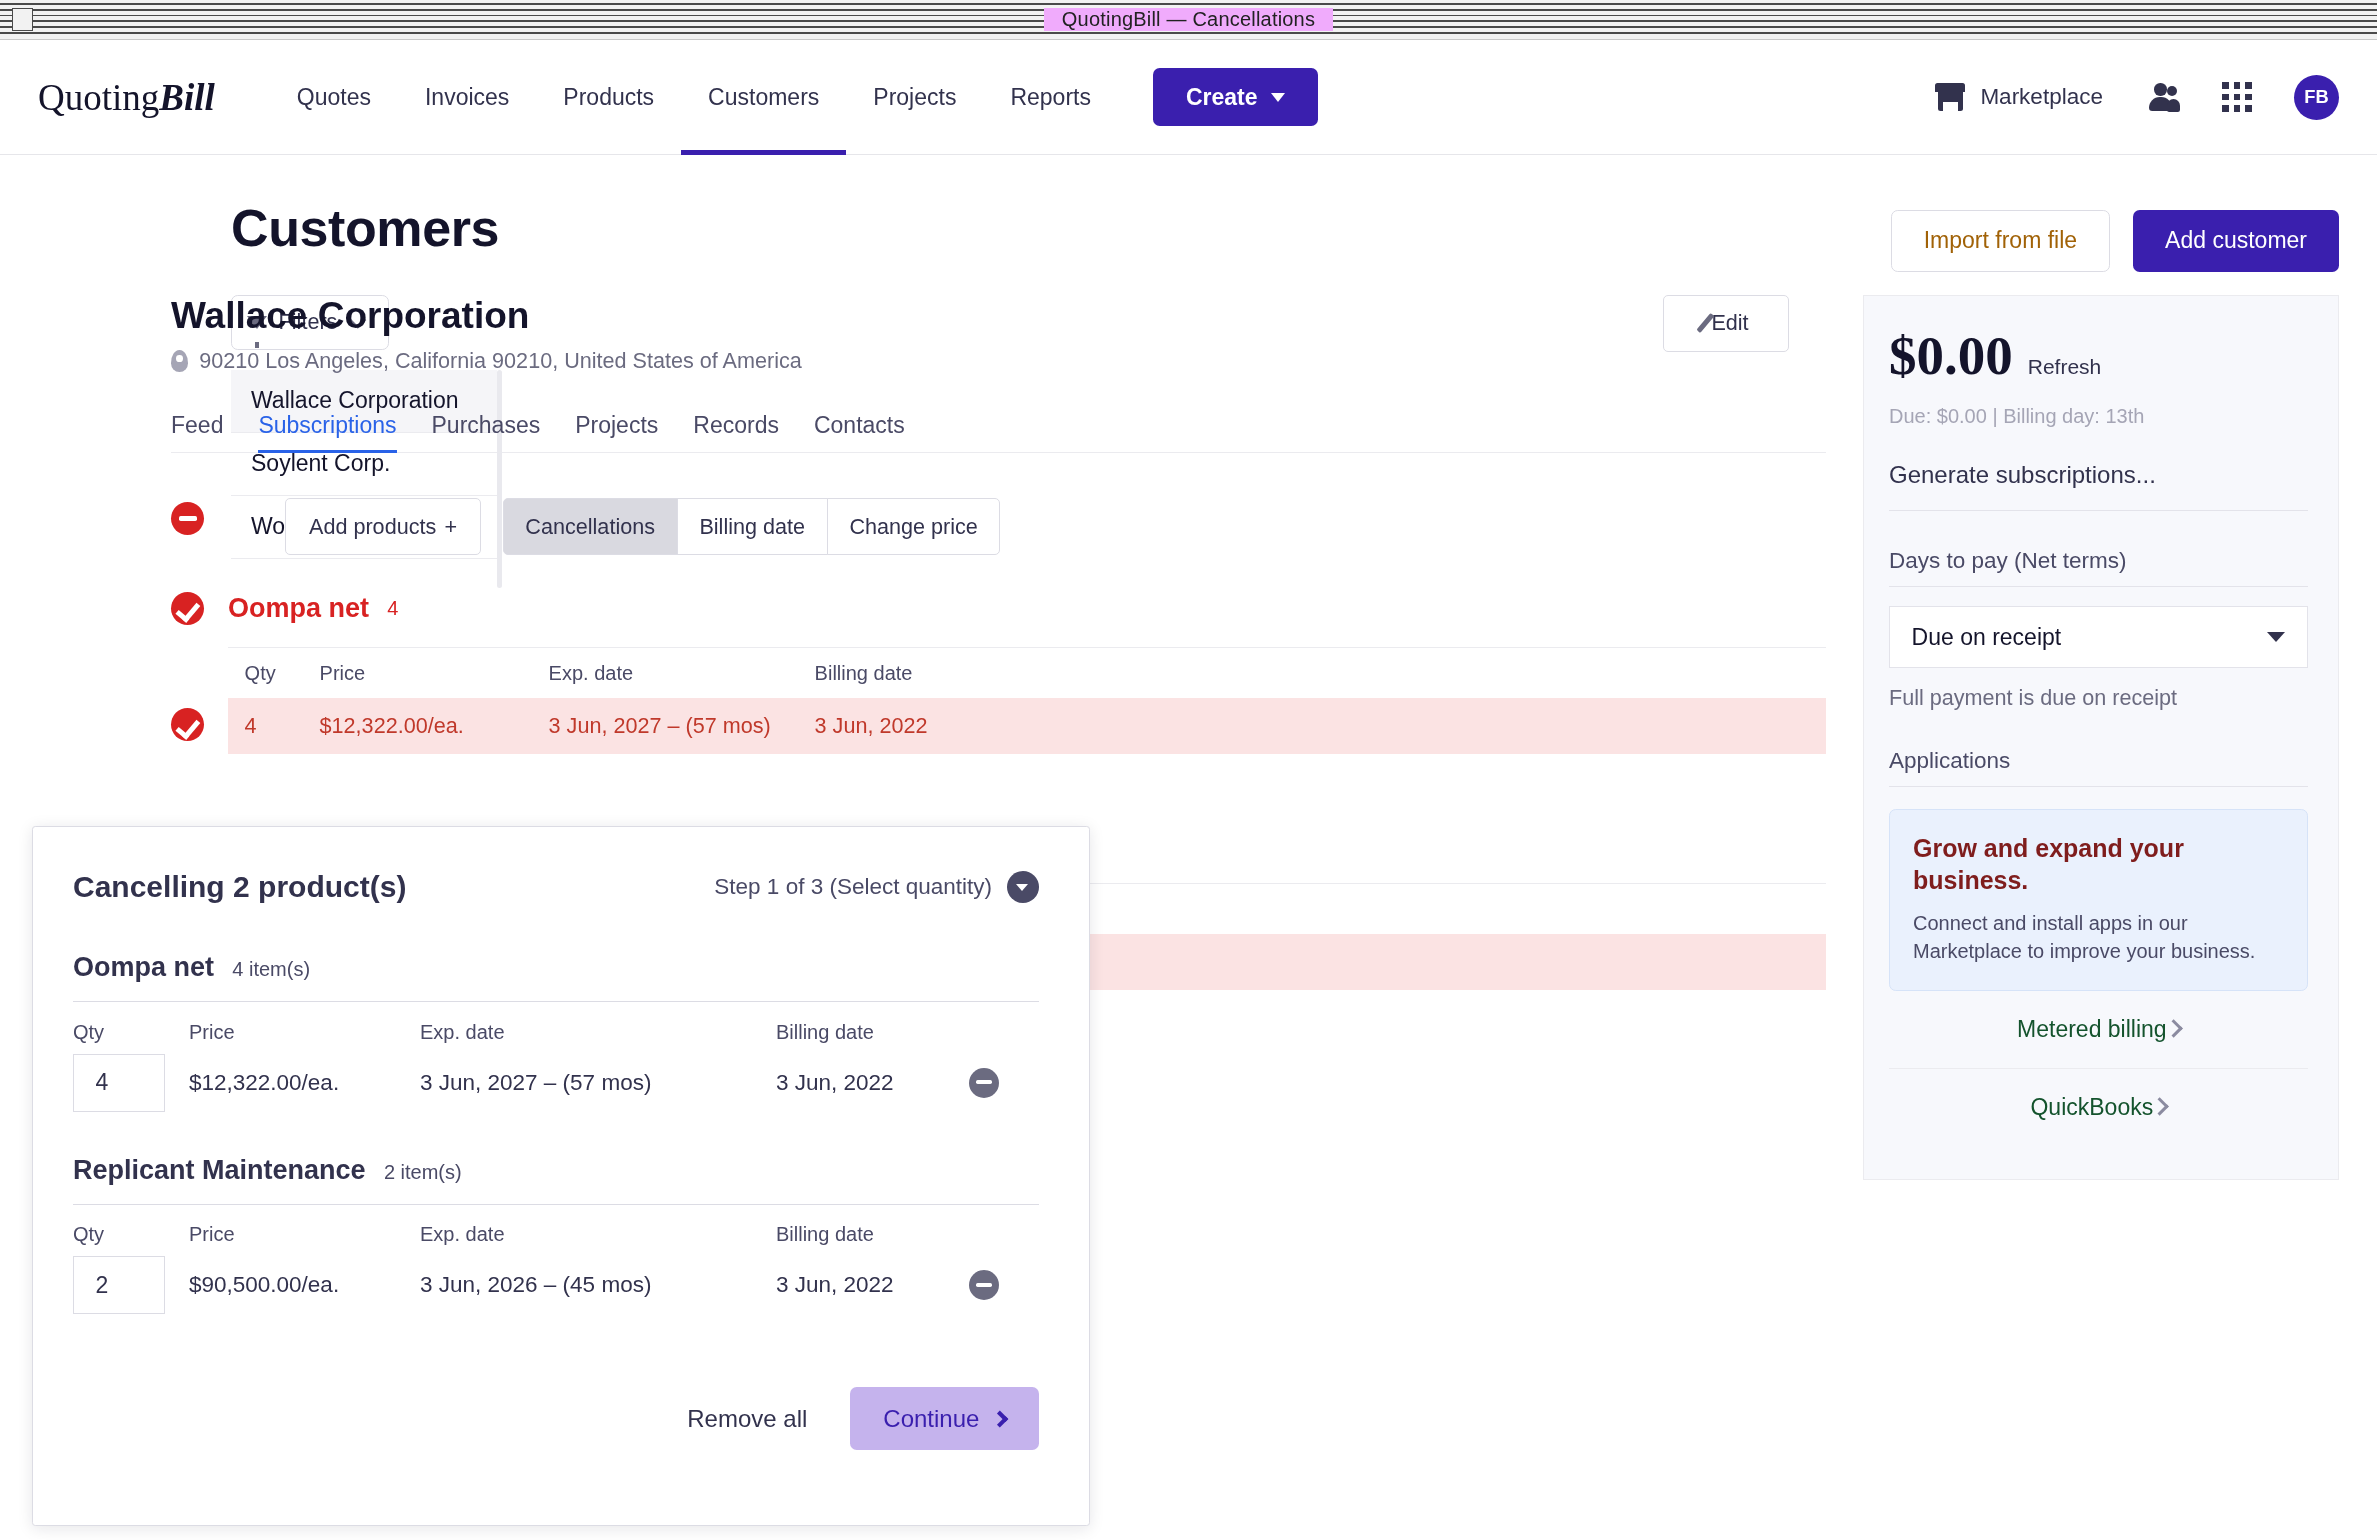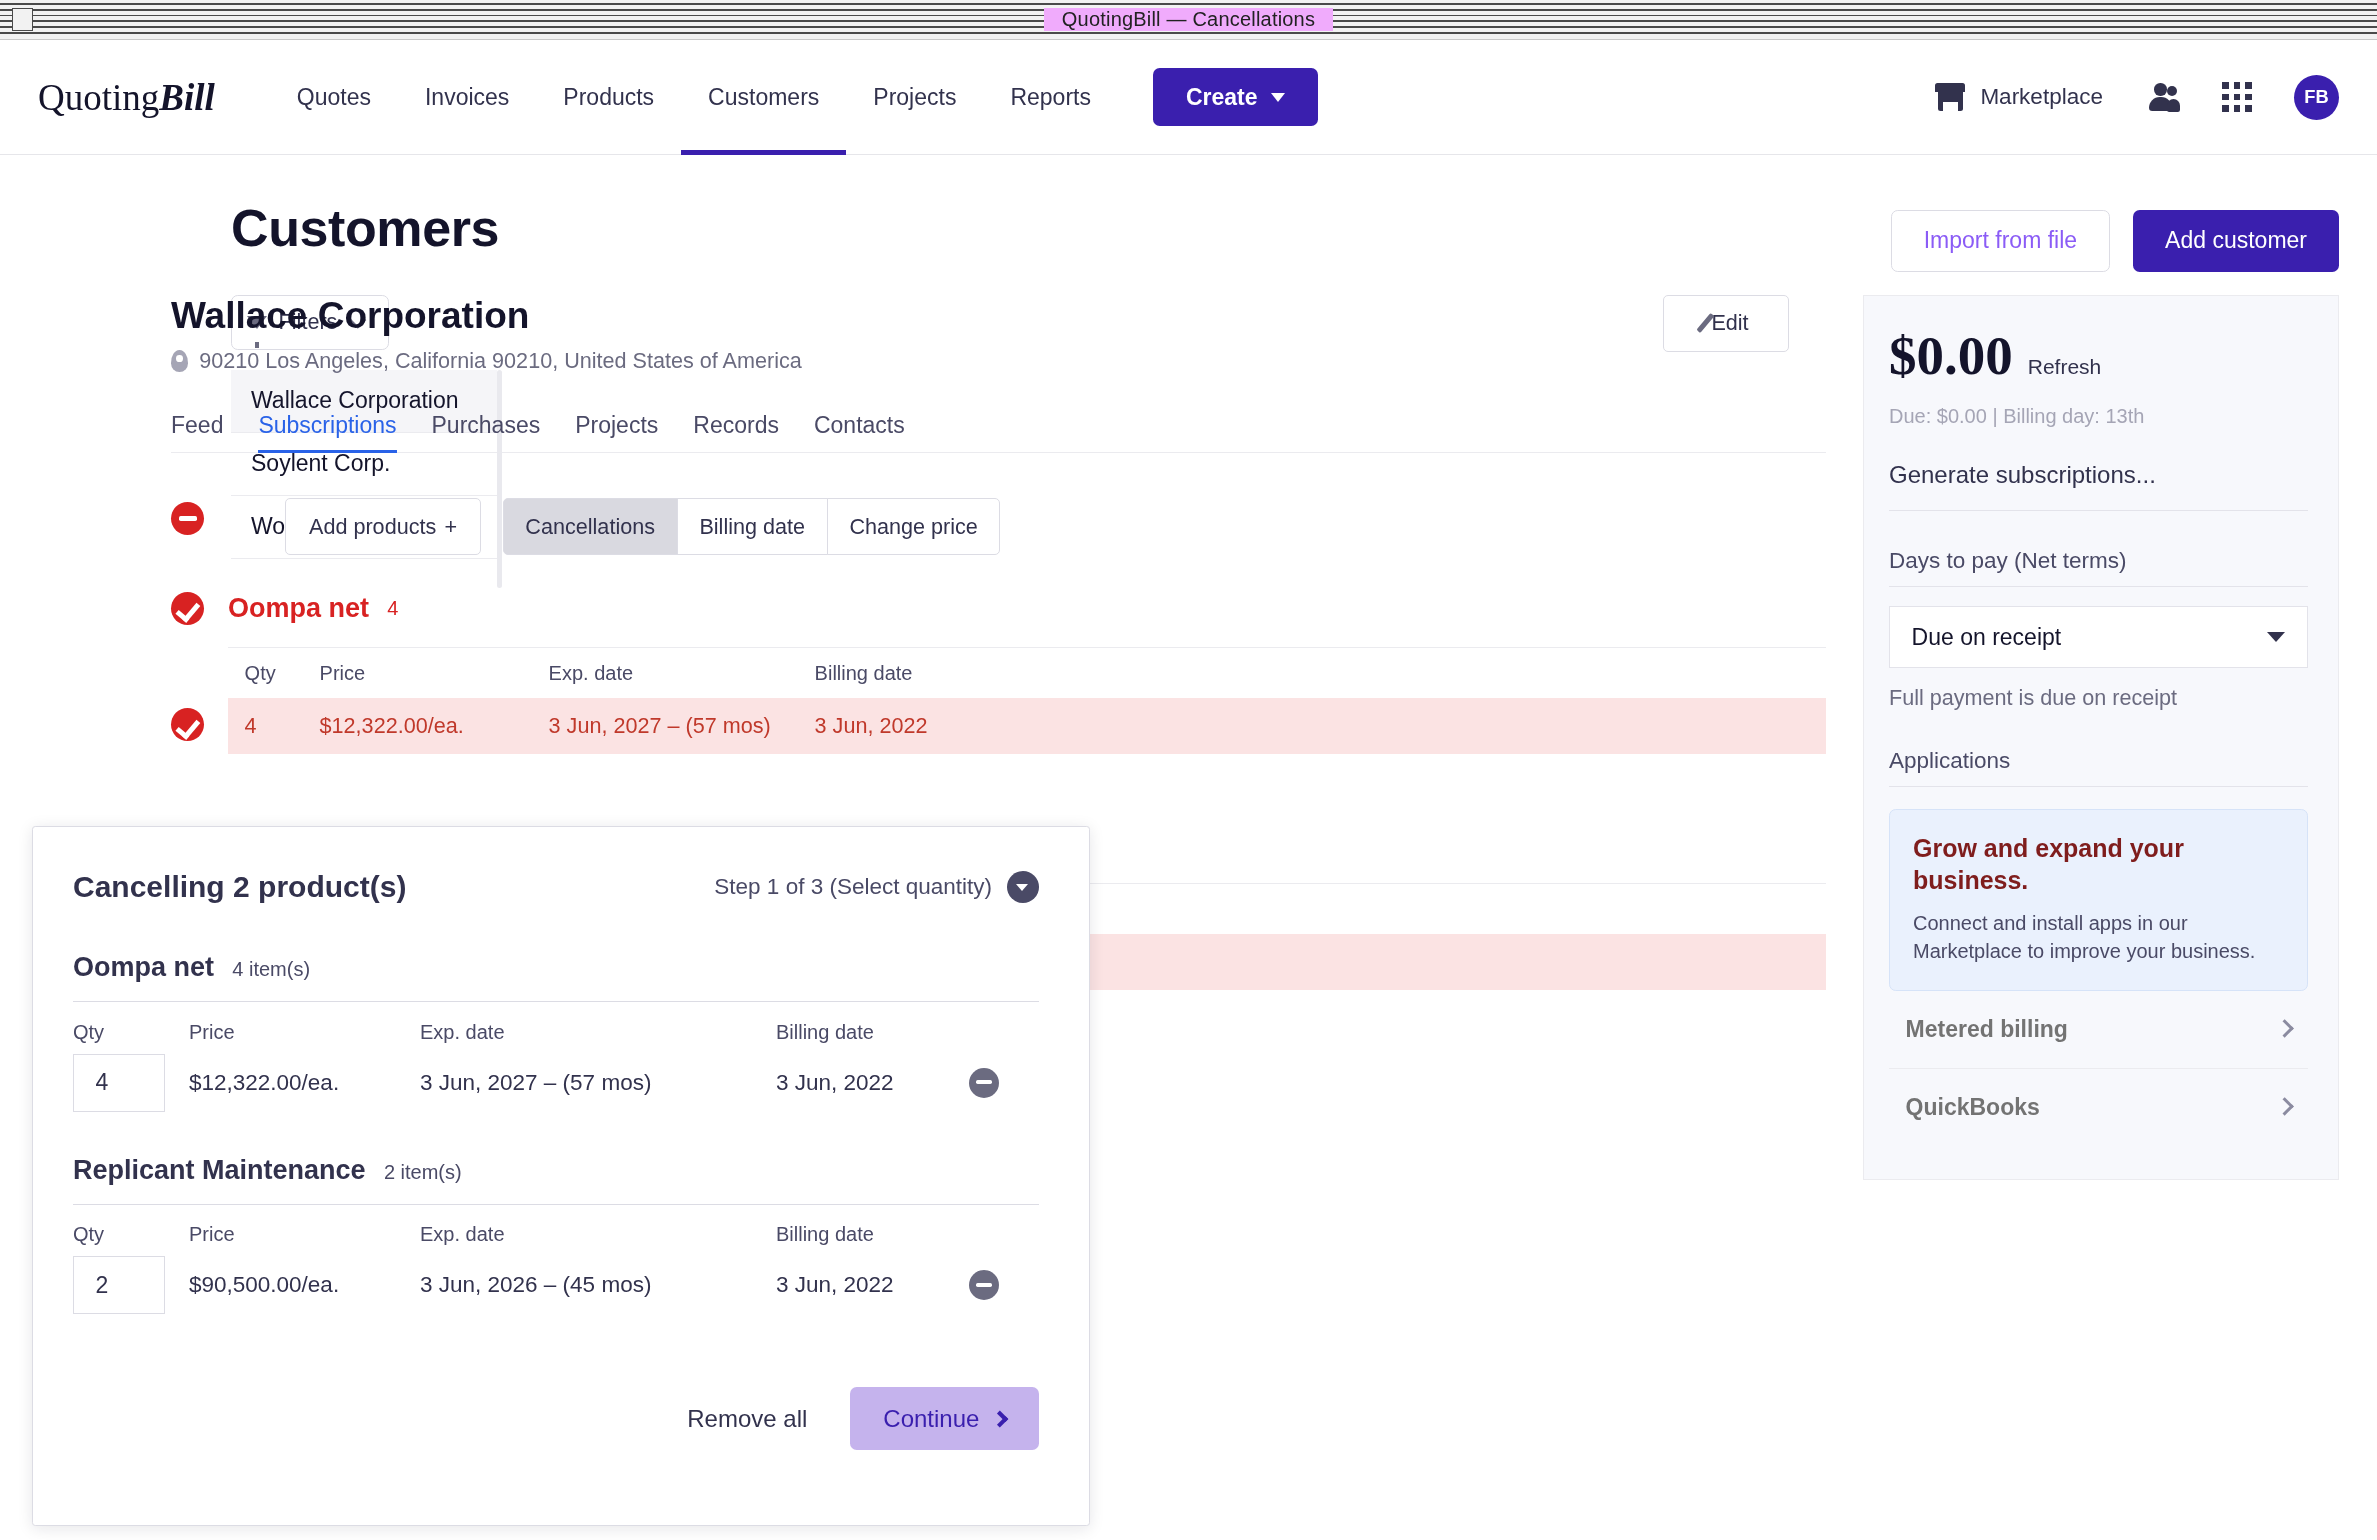--- a/index.html
+++ b/index.html
@@ -135,21 +135,21 @@
     padding: 43px 38px 0 38px;
     position: relative;
   }
   .page-title {
     font-size: 52px; font-weight: bold; color: #14142b;
     margin-left: 193px; letter-spacing: -0.4px;
   }
   .head-actions { margin-left: auto; display: flex; gap: 23px; padding-top: 11.6px; }
   .btn-outline {
     background: #fff; border: 0.8px solid #dcdce4; border-radius: 6.7px;
-    font-size: 23px; color: #8b5cf6;
+    font-size: 23px; color: #a16207;
     padding: 11px 32px; height: 62px;
     display:flex; align-items:center; cursor: pointer; white-space: nowrap;
   }
   .btn-primary {
     background: #3a1fae; border: none; border-radius: 6.7px;
     font-size: 23px; color: #fff;
     padding: 0 32px; height: 62px;
     display:flex; align-items:center; cursor: pointer; white-space: nowrap;
   }
 
@@ -334,23 +334,23 @@
     border-top: 10.8px solid #32324d;
   }
   .hint { font-size: 21.6px; color: #6b6b80; margin-top: 16.6px; }
   .promo {
     margin-top: 23px; background: #eaf1fd; border: 0.8px solid #d6e3f8;
     border-radius: 6.7px; padding: 21.6px 23px 25px 23px;
   }
   .promo-title { font-size: 25px; font-weight: bold; color: #7f1d1d; line-height: 1.3; }
   .promo-text { font-size: 20px; color: #4a4a66; margin-top: 11.6px; line-height: 1.4; }
   .app-row {
-    display: flex; align-items: center; justify-content: space-between;
-    padding: 25px 16.6px 25px 16.6px; font-size: 23px; color: #737373;
-    cursor: pointer; border-bottom: 0.8px solid #ebebef; font-weight: bold;
+    display: flex; align-items: center; justify-content: center;
+    padding: 25px 16.6px 25px 16.6px; font-size: 23px; color: #14532d;
+    cursor: pointer; border-bottom: 0.8px solid #ebebef;
   }
   .app-row:last-child { border-bottom: none; }
   .chev-rt {
     width: 13.3px; height: 13.3px;
     border-top: 3.3px solid #8b8ba0; border-right: 3.3px solid #8b8ba0;
     transform: rotate(45deg);
   }
 
   
   .modal {

